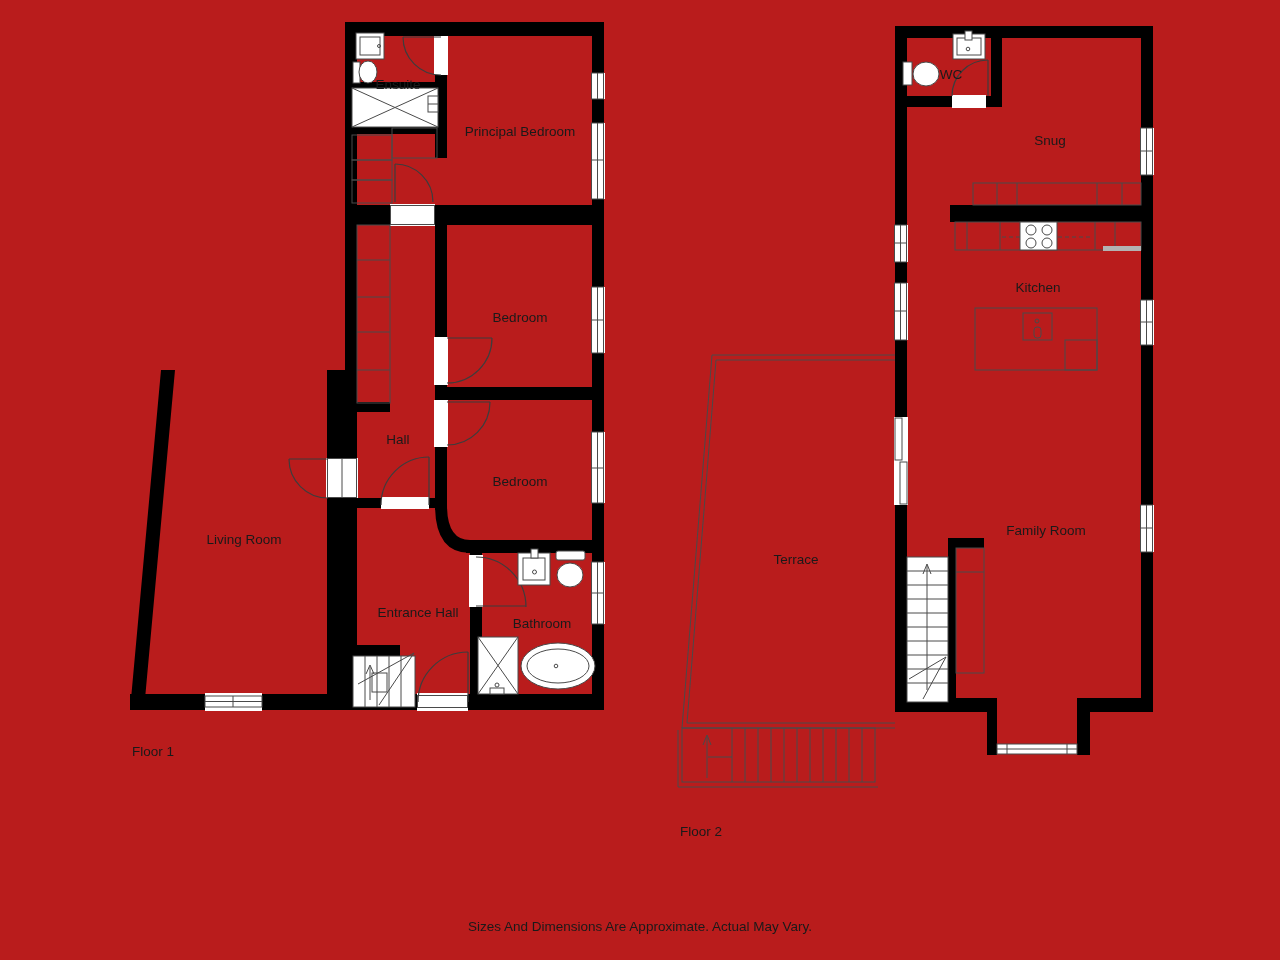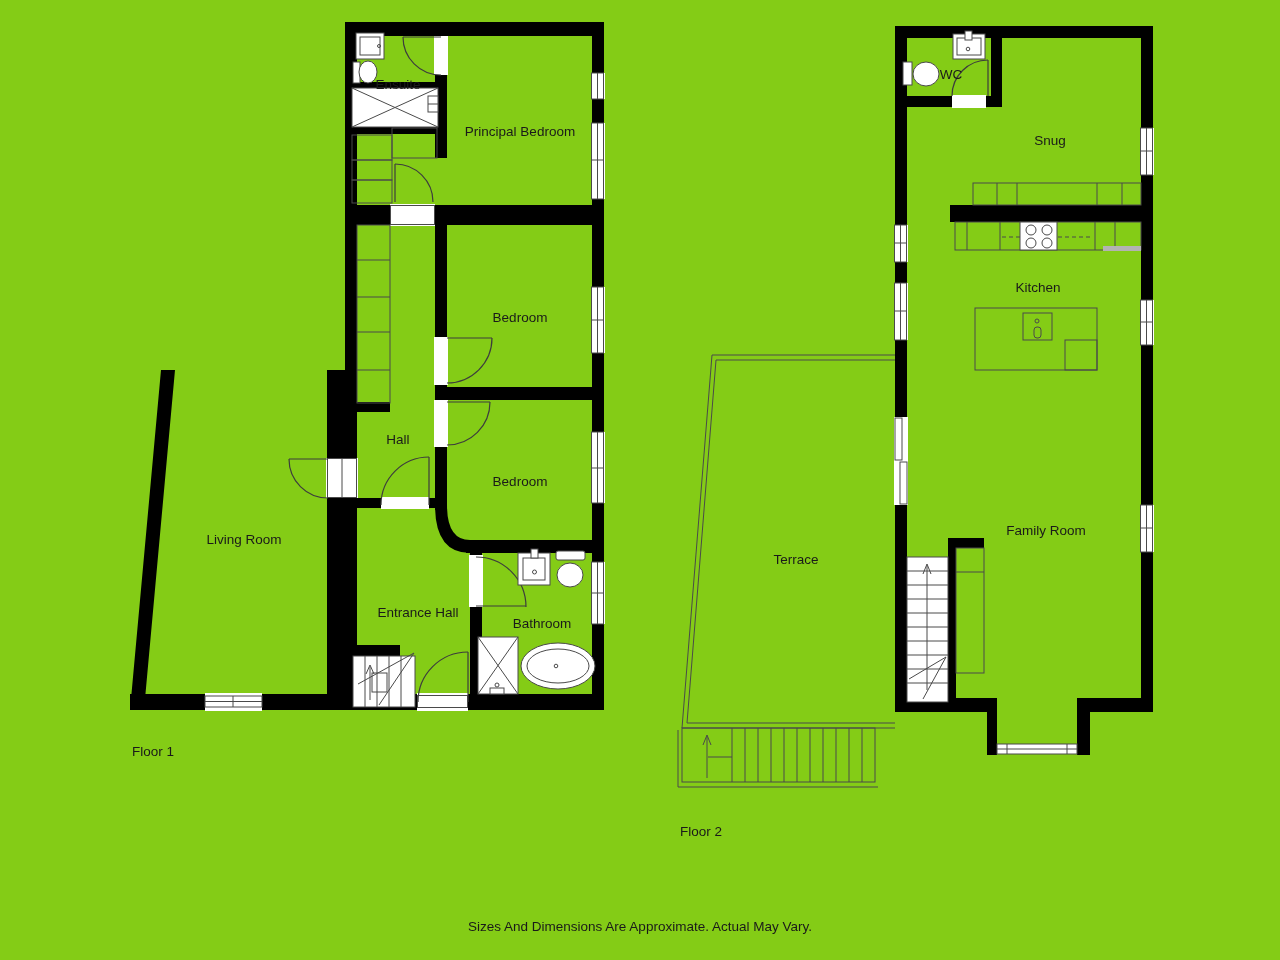--- a/index.html
+++ b/index.html
@@ -1,19 +1,19 @@
 <!DOCTYPE html>
 <html><head>
 <meta charset="utf-8">
 <style>
   html,body{margin:0;padding:0;background:#ffffff;}
   .canvas{
     position:relative;
     width:1280px;height:960px;
-    background:#84cc16;
+    background:#b91c1c;
     font-family:"Liberation Sans", sans-serif;
     overflow:hidden;
   }
   svg{display:block;}
   .wall{fill:#000000;stroke:none;}
   .gap{fill:#ffffff;stroke:none;}
   .fix{fill:#ffffff;stroke:#4a4a4a;stroke-width:1;}
   .ln{fill:none;stroke:#4a4a4a;stroke-width:1;}
   .arc{fill:none;stroke:#3d3d3d;stroke-width:1.2;}
   .dash{stroke-dasharray:4 3;}

